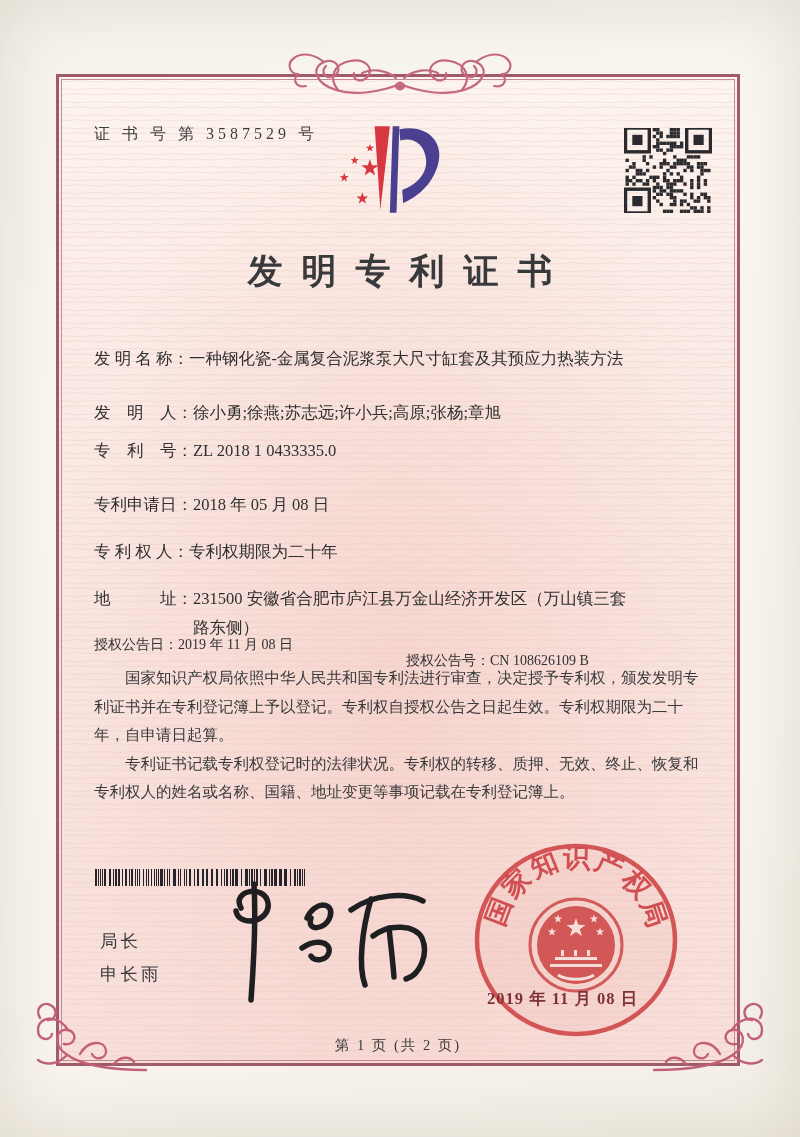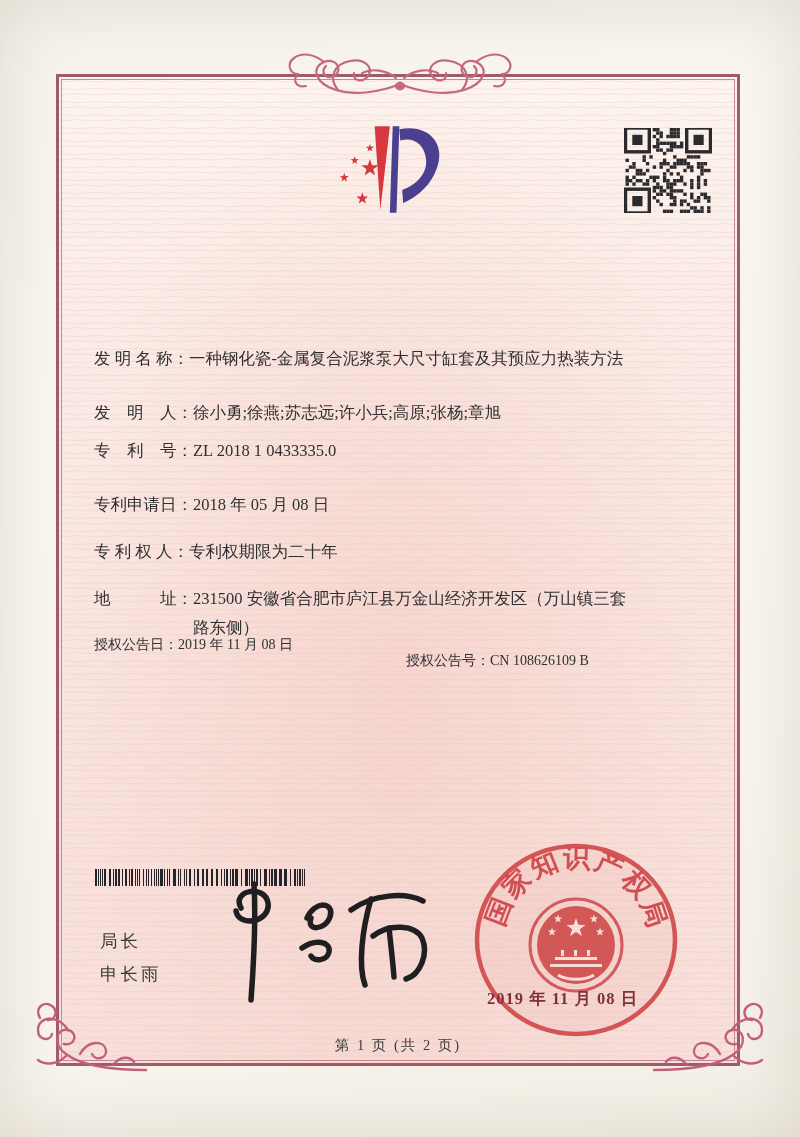--- a/index.html
+++ b/index.html
@@ -238,20 +238,21 @@
     <g fill="none" stroke="#c2607a" stroke-width="2.4" stroke-linecap="round">
       <path d="M128,70 C96,70 64,66 48,54 C34,44 38,28 50,30 C60,32 58,46 46,44"></path>
       <path d="M50,30 C40,14 20,16 20,30 C20,40 32,42 34,34"></path>
       <path d="M22,18 C16,8 26,0 34,6 C40,10 38,20 30,20"></path>
       <path d="M62,54 C70,40 86,40 88,50 C89,58 78,62 74,54"></path>
       <path d="M48,56 C40,64 28,66 20,60"></path>
       <path d="M96,64 C102,56 112,56 116,62"></path>
     </g>
   </svg>
 
+  <div class="cert-no">证 书 号 第 3587529 号</div>
 
   <svg class="logo" viewBox="0 0 160 110">
     <polygon points="47,9 63,9 53,97" fill="#d8373f"></polygon>
     <polygon points="66,9 73,9 70,100 63,100" fill="#4b3f8f"></polygon>
     <path d="M73,12 C103,6 120,26 114,48 C108,72 90,84 77,90 L76,76 C93,70 103,57 101,43 C99,28 88,20 74,24 Z" fill="#4b3f8f"></path>
     <g id="logo-stars" fill="#d8373f">
         <polygon points="42.0,27.5 43.1,30.5 46.3,30.6 43.7,32.6 44.6,35.6 42.0,33.8 39.4,35.6 40.3,32.6 37.7,30.6 40.9,30.5"></polygon>
         <polygon points="26.0,40.5 27.1,43.5 30.3,43.6 27.7,45.6 28.6,48.6 26.0,46.8 23.4,48.6 24.3,45.6 21.7,43.6 24.9,43.5"></polygon>
         <polygon points="15.0,58.0 16.2,61.4 19.8,61.5 16.9,63.6 17.9,67.0 15.0,65.0 12.1,67.0 13.1,63.6 10.2,61.5 13.8,61.4"></polygon>
         <polygon points="42.0,43.5 44.2,49.9 51.0,50.1 45.6,54.2 47.6,60.7 42.0,56.8 36.4,60.7 38.4,54.2 33.0,50.1 39.8,49.9"></polygon>
@@ -438,20 +439,21 @@
       <rect x="77.44" y="84.48" width="3.52" height="3.52" fill="#2b2b2f"></rect>
       <rect x="84.48" y="84.48" width="3.52" height="3.52" fill="#2b2b2f"></rect>
       <rect x="0" y="0" width="24.64" height="24.64" fill="none" stroke="#2b2b2f" stroke-width="3.52"></rect>
       <rect x="7.04" y="7.04" width="10.56" height="10.56" fill="#2b2b2f"></rect>
       <rect x="63.36" y="0" width="24.64" height="24.64" fill="none" stroke="#2b2b2f" stroke-width="3.52"></rect>
       <rect x="70.4" y="7.04" width="10.56" height="10.56" fill="#2b2b2f"></rect>
       <rect x="0" y="63.36" width="24.64" height="24.64" fill="none" stroke="#2b2b2f" stroke-width="3.52"></rect>
       <rect x="7.04" y="70.4" width="10.56" height="10.56" fill="#2b2b2f"></rect>
     </svg>
 
+  <h1 class="title">发明专利证书</h1>
 
   <div class="row r1">
     <span class="f-label">发 明 名 称：</span><span class="f-value">一种钢化瓷-金属复合泥浆泵大尺寸缸套及其预应力热装方法</span>
   </div>
   <div class="row r2">
     <span class="f-label">发　明　人：</span><span class="f-value">徐小勇;徐燕;苏志远;许小兵;高原;张杨;章旭</span>
   </div>
   <div class="row r3">
     <span class="f-label">专　利　号：</span><span class="f-value">ZL 2018 1 0433335.0</span>
   </div>
@@ -463,20 +465,24 @@
   </div>
   <div class="row r6">
     <span class="f-label">地　　　址：</span><span class="f-value addr">231500 安徽省合肥市庐江县万金山经济开发区（万山镇三套路东侧）</span>
   </div>
 
   <div class="grant">
     <span>授权公告日：</span><span>2019 年 11 月 08 日</span>
     <span class="col2"><span>授权公告号：</span><span>CN 108626109 B</span></span>
   </div>
 
+  <div class="paras">
+    <p>国家知识产权局依照中华人民共和国专利法进行审查，决定授予专利权，颁发发明专利证书并在专利登记簿上予以登记。专利权自授权公告之日起生效。专利权期限为二十年，自申请日起算。</p>
+    <p>专利证书记载专利权登记时的法律状况。专利权的转移、质押、无效、终止、恢复和专利权人的姓名或名称、国籍、地址变更等事项记载在专利登记簿上。</p>
+  </div>
 
   <svg class="barcode" id="barcode" viewBox="0 0 212 17">
       <rect x="0" y="0" width="2" height="17" fill="#24242a"></rect>
       <rect x="3" y="0" width="1" height="17" fill="#24242a"></rect>
       <rect x="5" y="0" width="1" height="17" fill="#24242a"></rect>
       <rect x="7" y="0" width="1" height="17" fill="#24242a"></rect>
       <rect x="9" y="0" width="2" height="17" fill="#24242a"></rect>
       <rect x="14" y="0" width="2" height="17" fill="#24242a"></rect>
       <rect x="18" y="0" width="1" height="17" fill="#24242a"></rect>
       <rect x="20" y="0" width="2" height="17" fill="#24242a"></rect>

